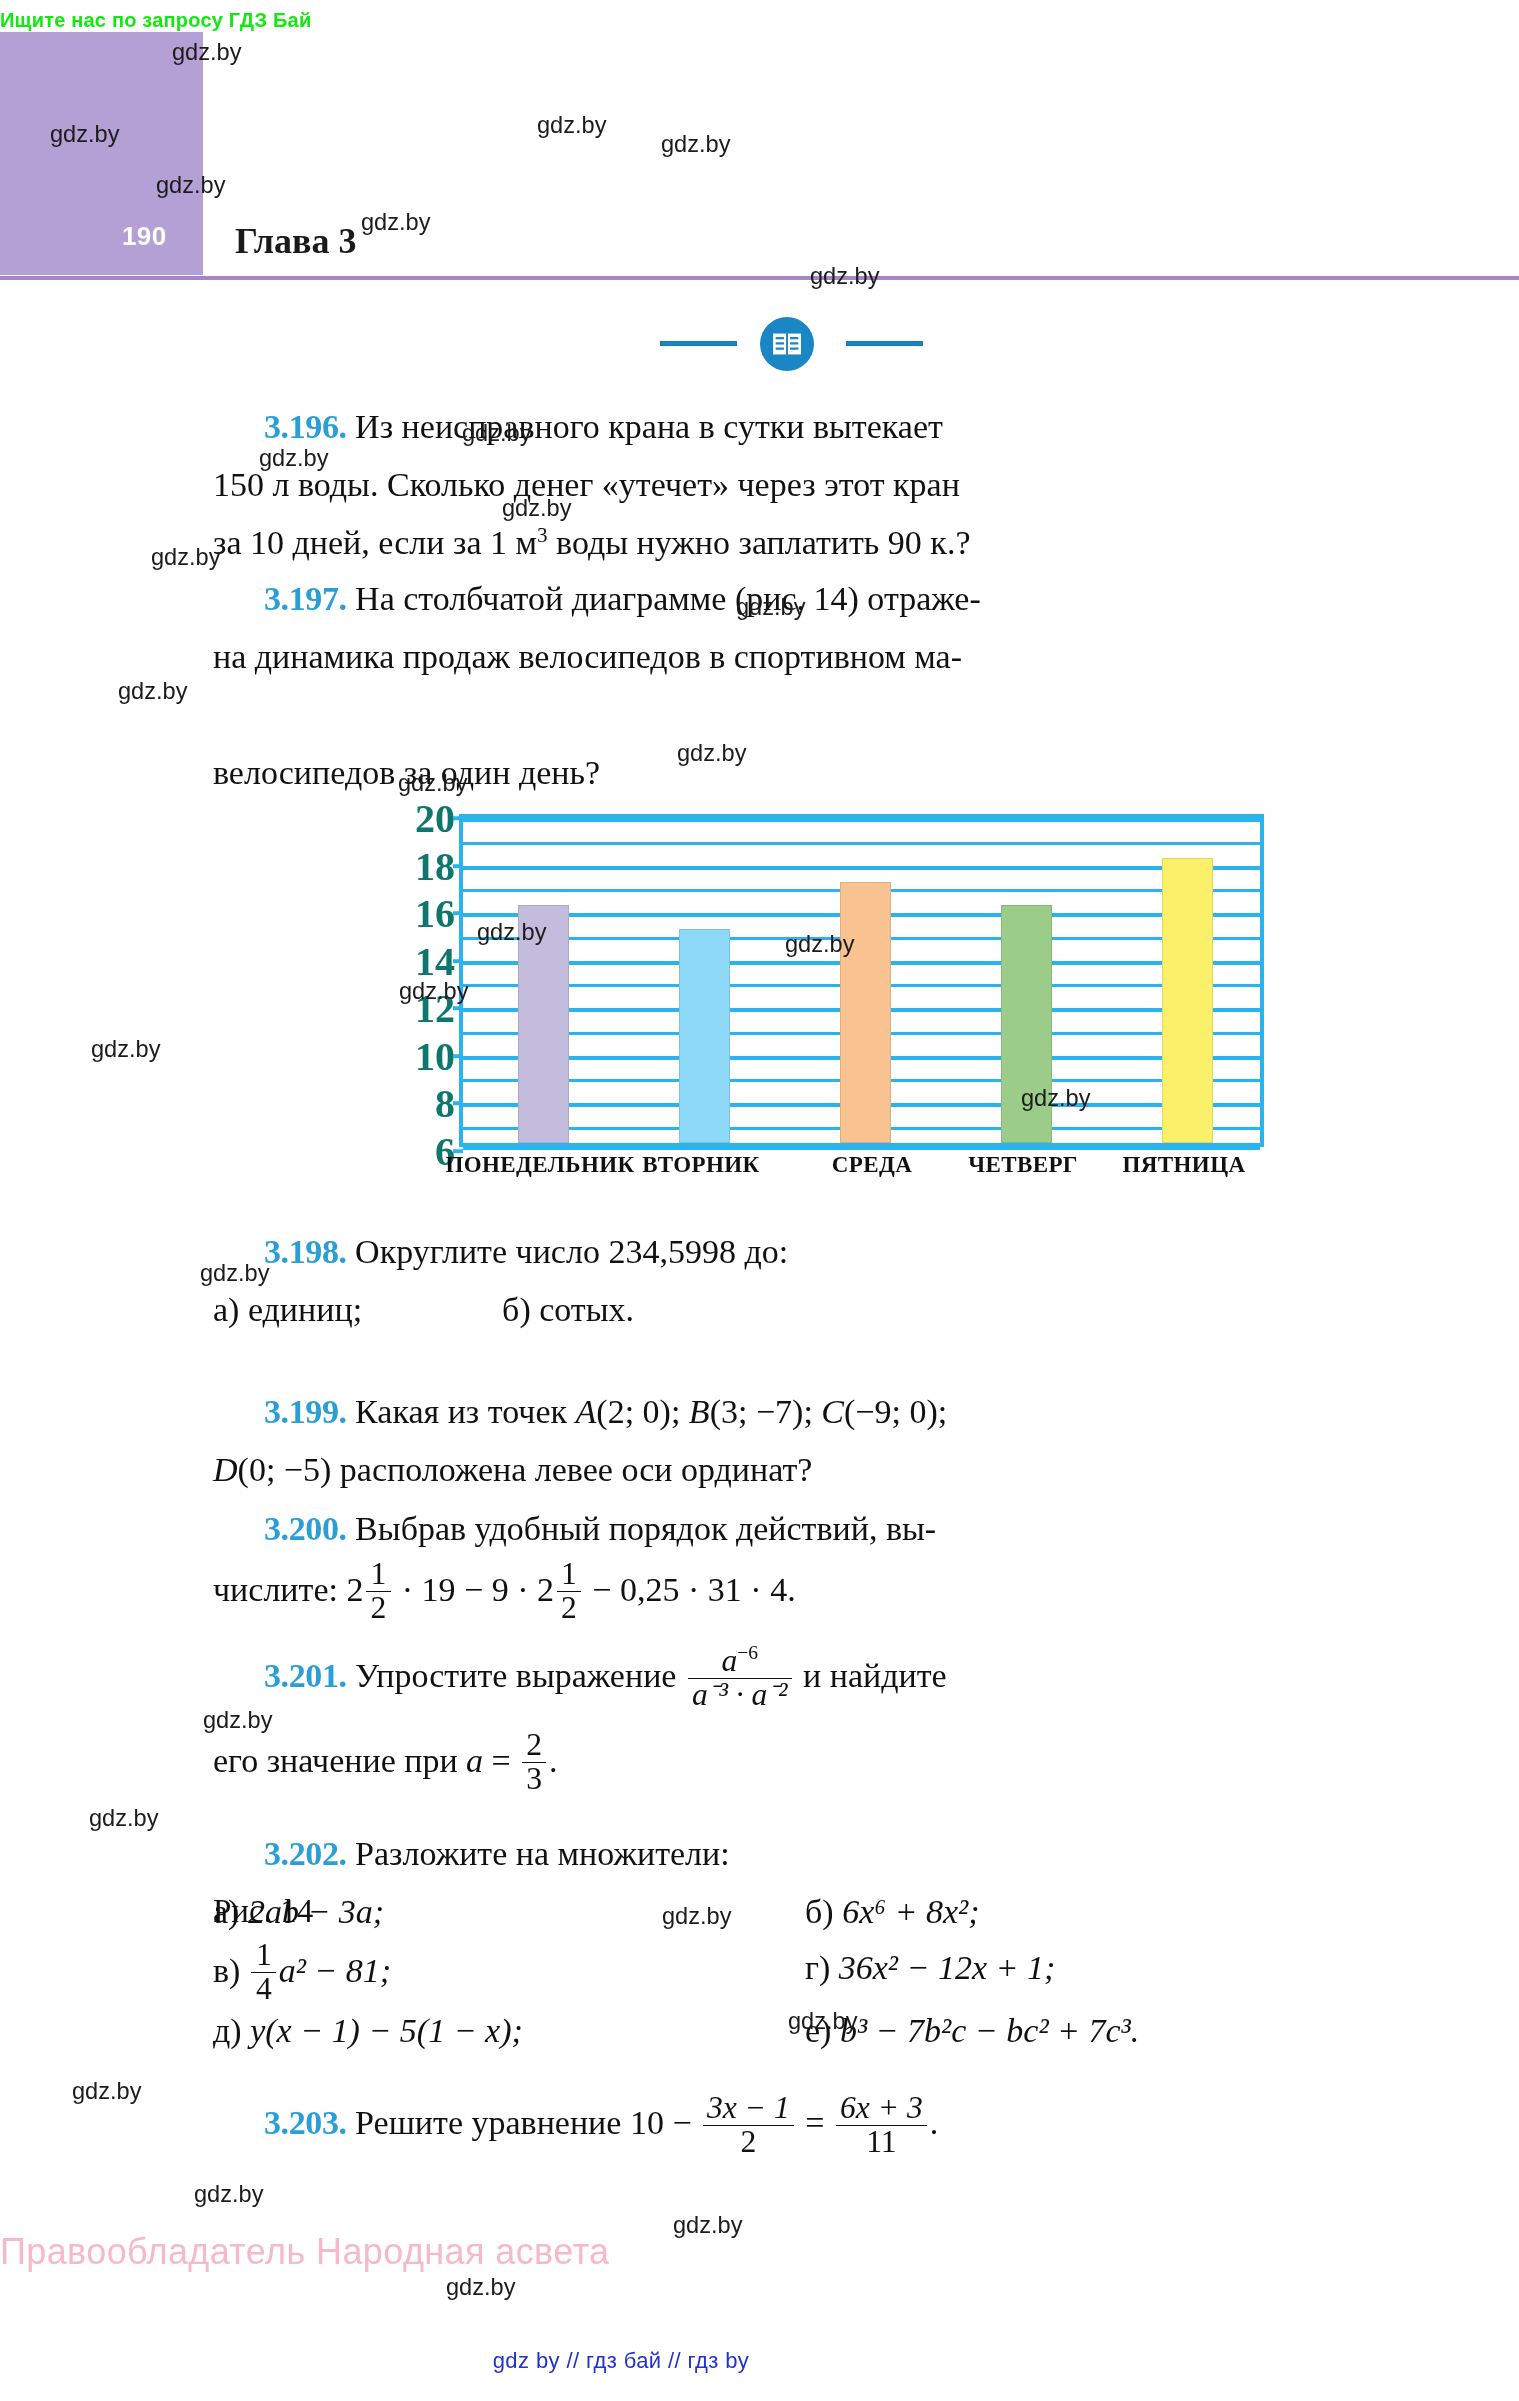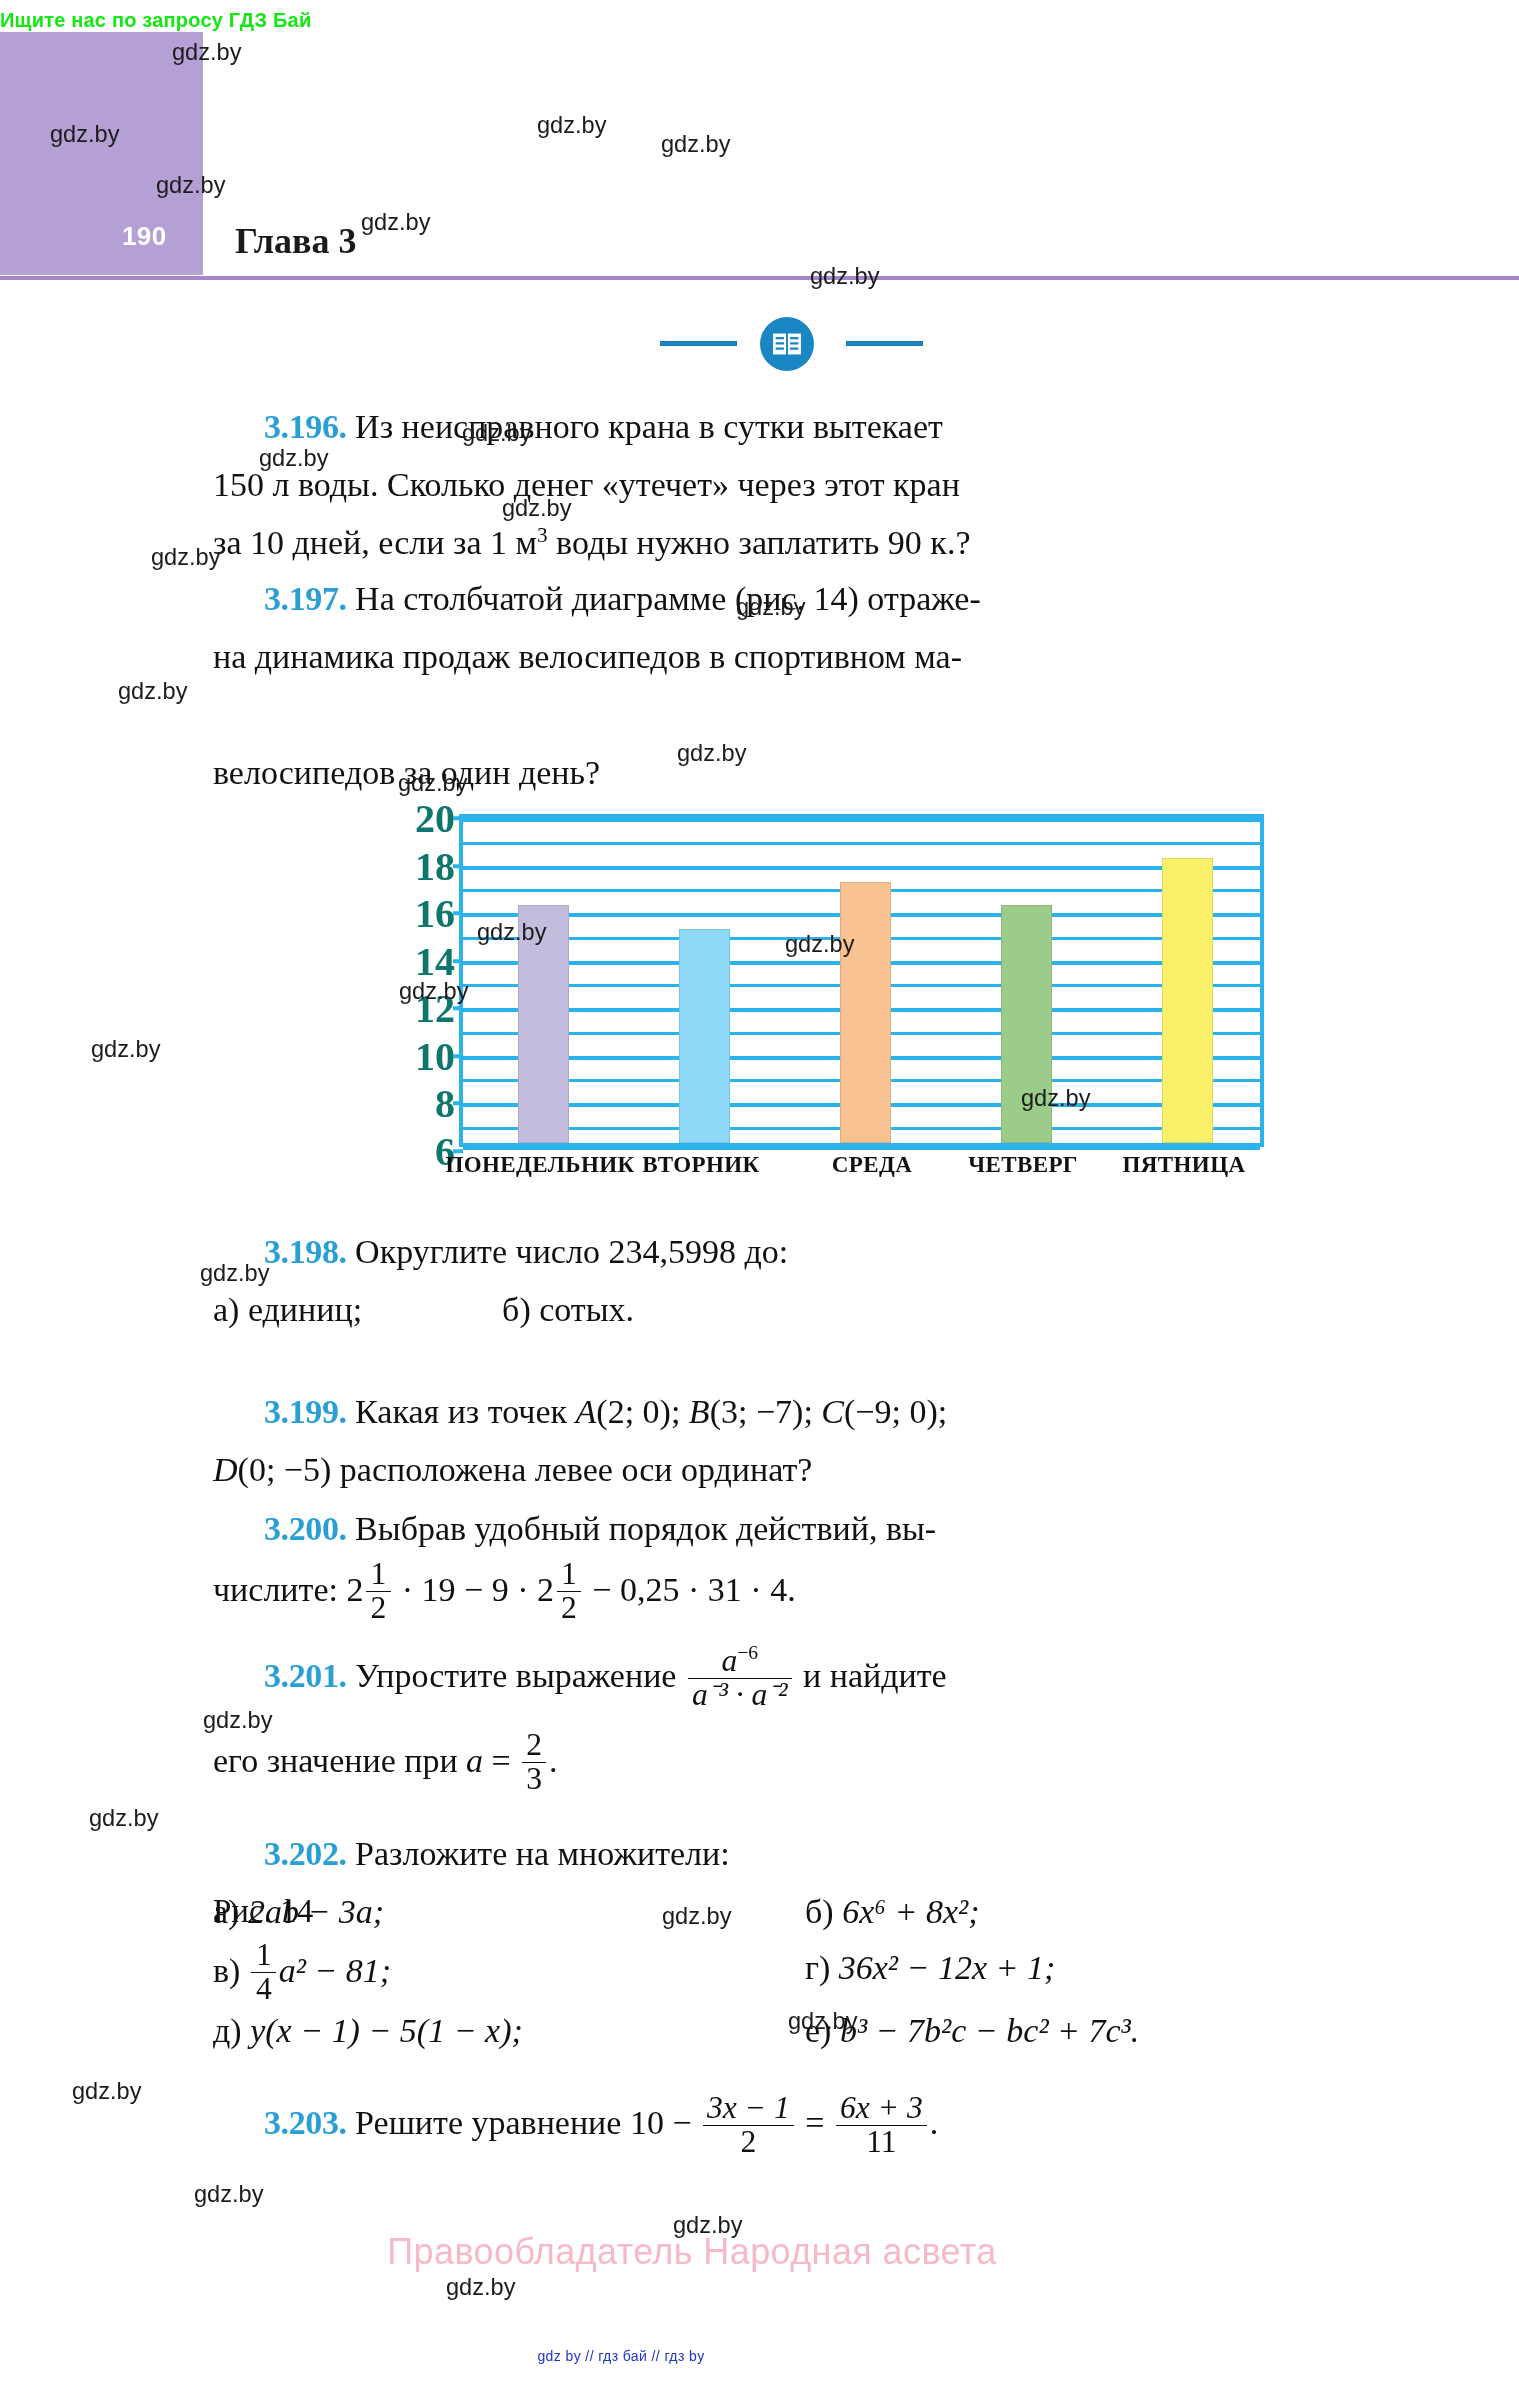--- a/index.html
+++ b/index.html
@@ -214,34 +214,34 @@
     white-space: nowrap;
     pointer-events: none;
   }
 
   
   .copyright {
     position: absolute;
     top: 2231px;
     left: 0;
     width: 1384px;
-    text-align: center;
+    text-align: left;
     font-family: "Liberation Sans", sans-serif;
     font-size: 36px;
     color: #f6b9c8;
     letter-spacing: 0.4px;
   }
   .footer-links {
     position: absolute;
     top: 2348px;
     left: 0;
     width: 1242px;
     text-align: center;
     font-family: "Liberation Sans", sans-serif;
-    font-size: 14px;
+    font-size: 22px;
     color: #2233cc;
     letter-spacing: 0.4px;
   }
 </style>
 </head>
 <body>
 
 <div class="promo">Ищите нас по запросу ГДЗ Бай</div>
 
 <div class="hdr-block" style="background: rgb(181, 160, 214);"></div>

